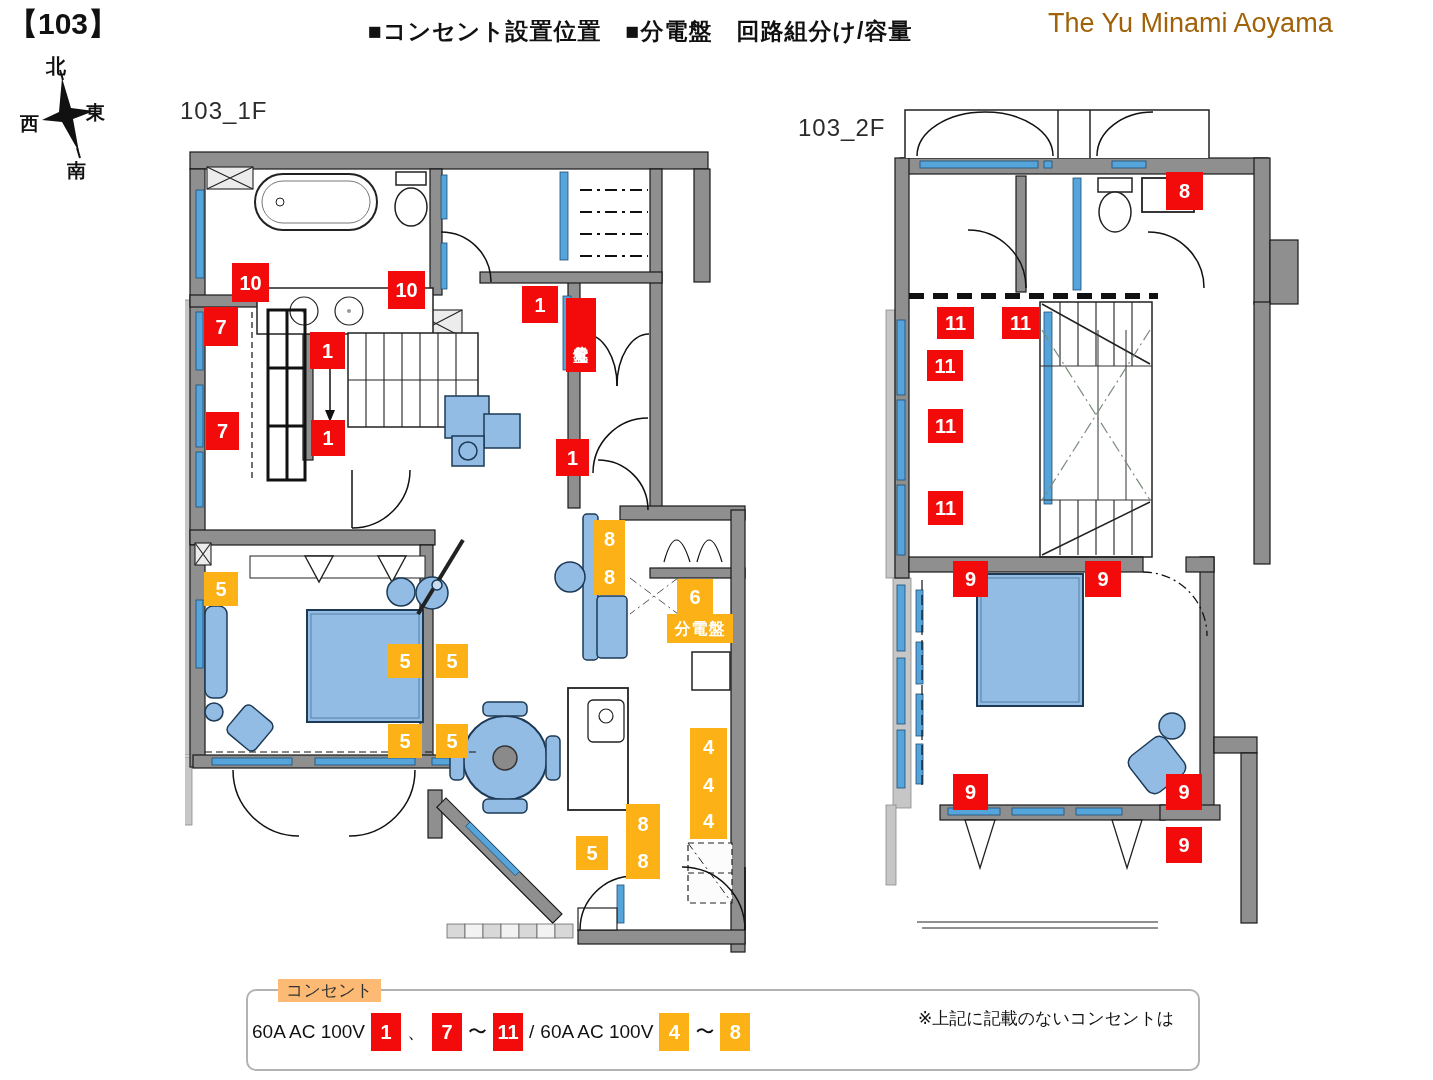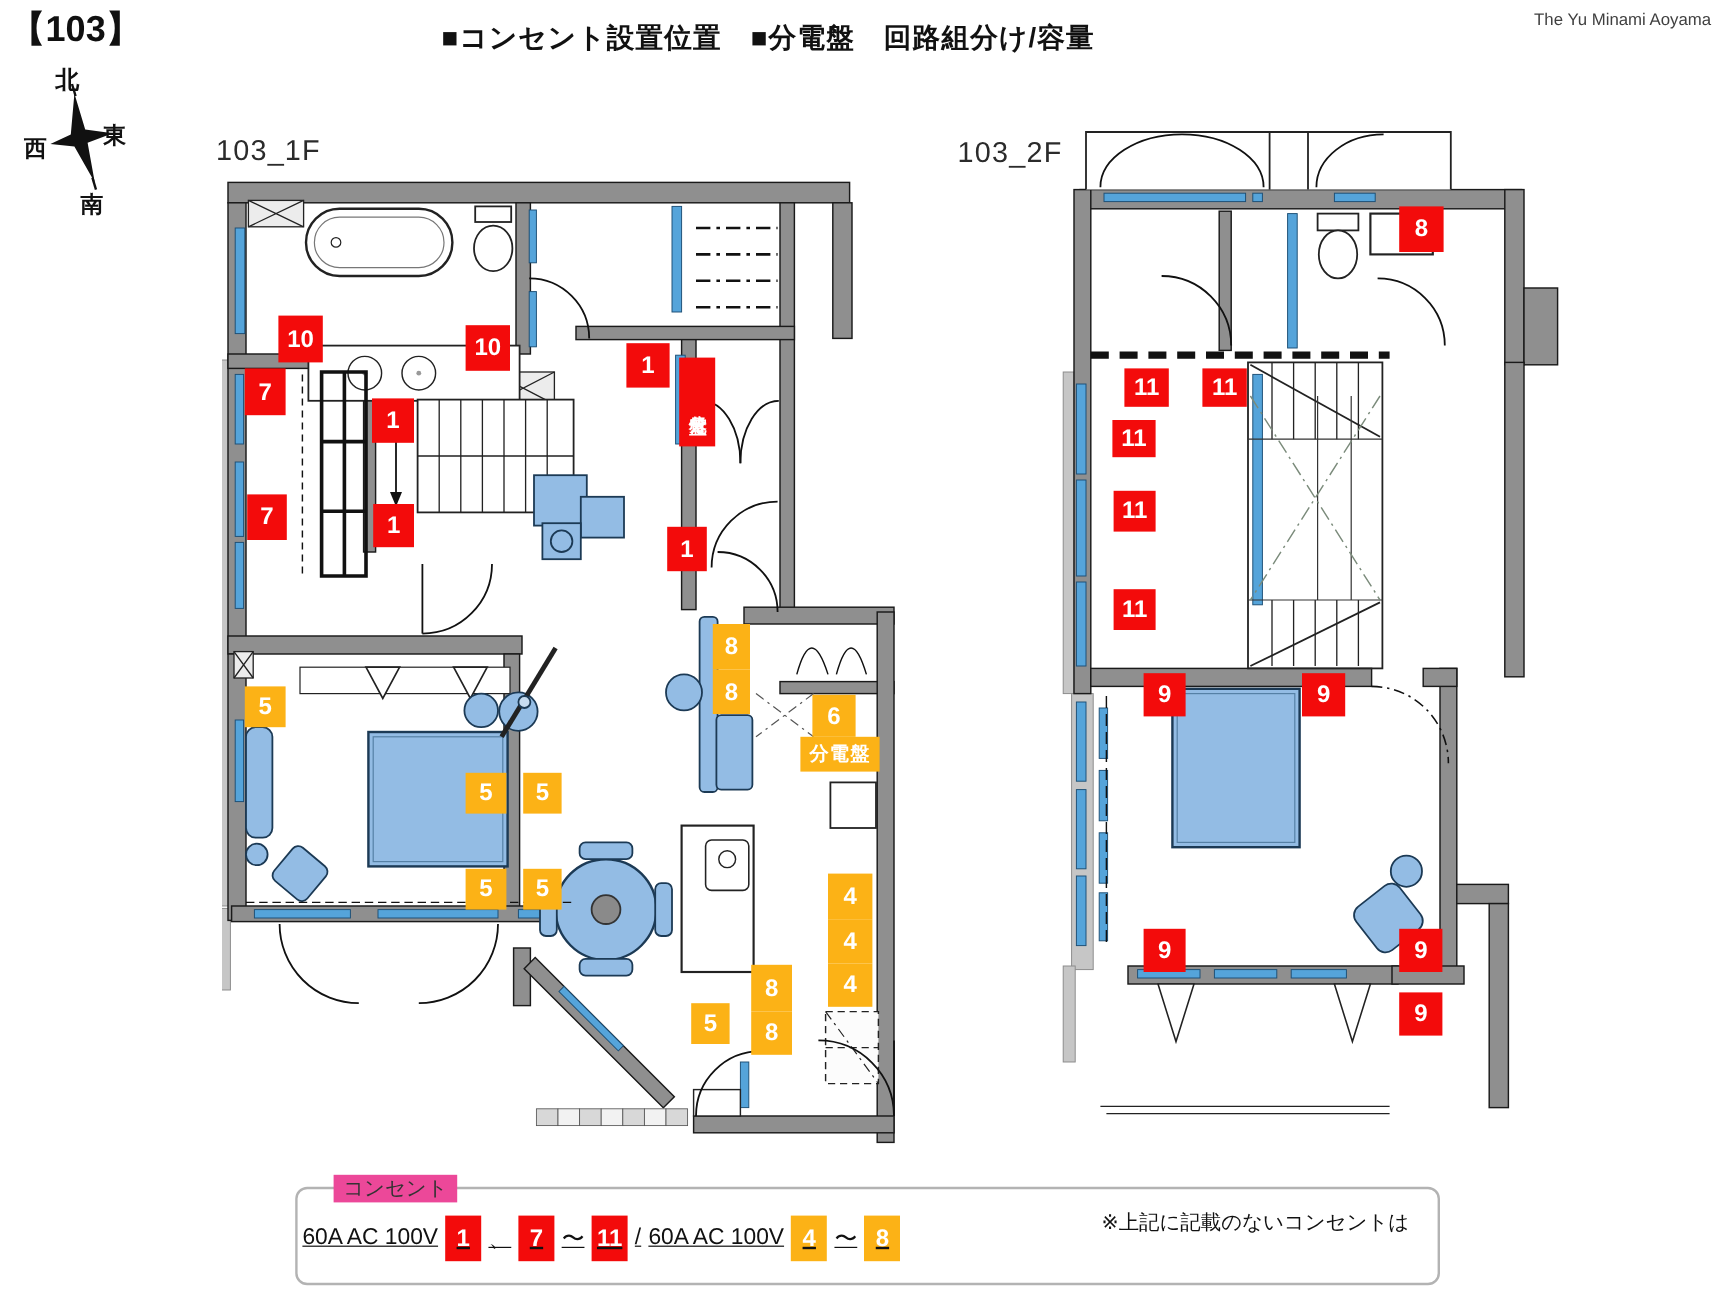--- a/index.html
+++ b/index.html
@@ -10,26 +10,26 @@
   
   .mk{position:absolute;display:flex;align-items:center;justify-content:center;
       color:#fff;font-weight:bold;font-size:20px;line-height:1;box-sizing:border-box;z-index:6;}
   .mk.red{background:#f30b0b;}
   .mk.yel{background:#fcb216;}
   .mk.vert{writing-mode:vertical-rl;text-orientation:upright;font-size:15px;letter-spacing:1px;}
   .mk.hlab{font-size:16px;letter-spacing:1px;}
   
   .title{left:8px;top:4px;font-size:30px;font-weight:bold;}
   .hdr{left:368px;top:16px;font-size:23px;font-weight:bold;letter-spacing:1px;}
-  .bldg{left:1048px;top:8px;width:378px;text-align:right;font-size:14px;color:#404040;}
+  .bldg{left:1048px;top:8px;width:378px;text-align:left;font-size:27px;color:#a16207;}
   .planlab{font-size:24px;color:#2b2b2b;letter-spacing:1px;}
   
   #legend-box{left:246px;top:989px;width:950px;height:78px;border:2px solid #b3b3b3;border-radius:10px;}
-  #legend-title{left:278px;top:979px;background:#ec4899;padding:0 8px;font-size:17px;color:#333;}
-  #legend-row{left:252px;top:1010px;height:44px;display:flex;align-items:center;gap:6px;font-size:19px;color:#111;text-decoration:underline;}
+  #legend-title{left:278px;top:979px;background:#fdba74;padding:0 8px;font-size:17px;color:#333;}
+  #legend-row{left:252px;top:1010px;height:44px;display:flex;align-items:center;gap:6px;font-size:19px;color:#111;}
   .lsq{display:inline-flex;width:30px;height:38px;align-items:center;justify-content:center;
        color:#fff;font-weight:bold;font-size:20px;}
   .lsq.red{background:#f30b0b;}
   .lsq.yel{background:#fcb216;}
   #legend-note{left:918px;top:1006px;width:276px;text-align:left;font-size:17px;line-height:1.55;color:#111;}
 </style>
 </head>
 <body>
 
 <div id="canvas">
@@ -41,21 +41,21 @@
   <svg style="left:10px;top:40px" width="120" height="150" viewBox="10 40 120 150">
     <path d="M62,78 L71,108 L94,111 L73,119 L79,152 L62,122 L42,120 L59,112 Z" fill="#111"></path>
     <line x1="63" y1="80" x2="60" y2="70" stroke="#111" stroke-width="2"></line>
     <line x1="77" y1="148" x2="80" y2="158" stroke="#111" stroke-width="2"></line>
     <text x="46" y="73" font-size="20" font-weight="600" fill="#111">北</text>
     <text x="20" y="130" font-size="19" font-weight="600" fill="#111">西</text>
     <text x="86" y="119" font-size="19" font-weight="600" fill="#111">東</text>
     <text x="67" y="177" font-size="19" font-weight="600" fill="#111">南</text>
   </svg>
 
-  <div class="abs planlab" style="left:180px;top:112px">103_1F</div>
+  <div class="abs planlab" style="left:180px;top:97px">103_1F</div>
   <div class="abs planlab" style="left:798px;top:114px">103_2F</div>
 
   <svg style="left:185px;top:145px" width="575" height="820" viewBox="185 145 575 820">
 
     <g fill="#c6c6c6" stroke="#8a8a8a" stroke-width="0.8">
       <rect x="183" y="300" width="8" height="455"></rect>
       <rect x="183" y="757" width="9" height="68"></rect>
     </g>
 
     <g fill="#8f8f8f" stroke="#1a1a1a" stroke-width="1.2">

